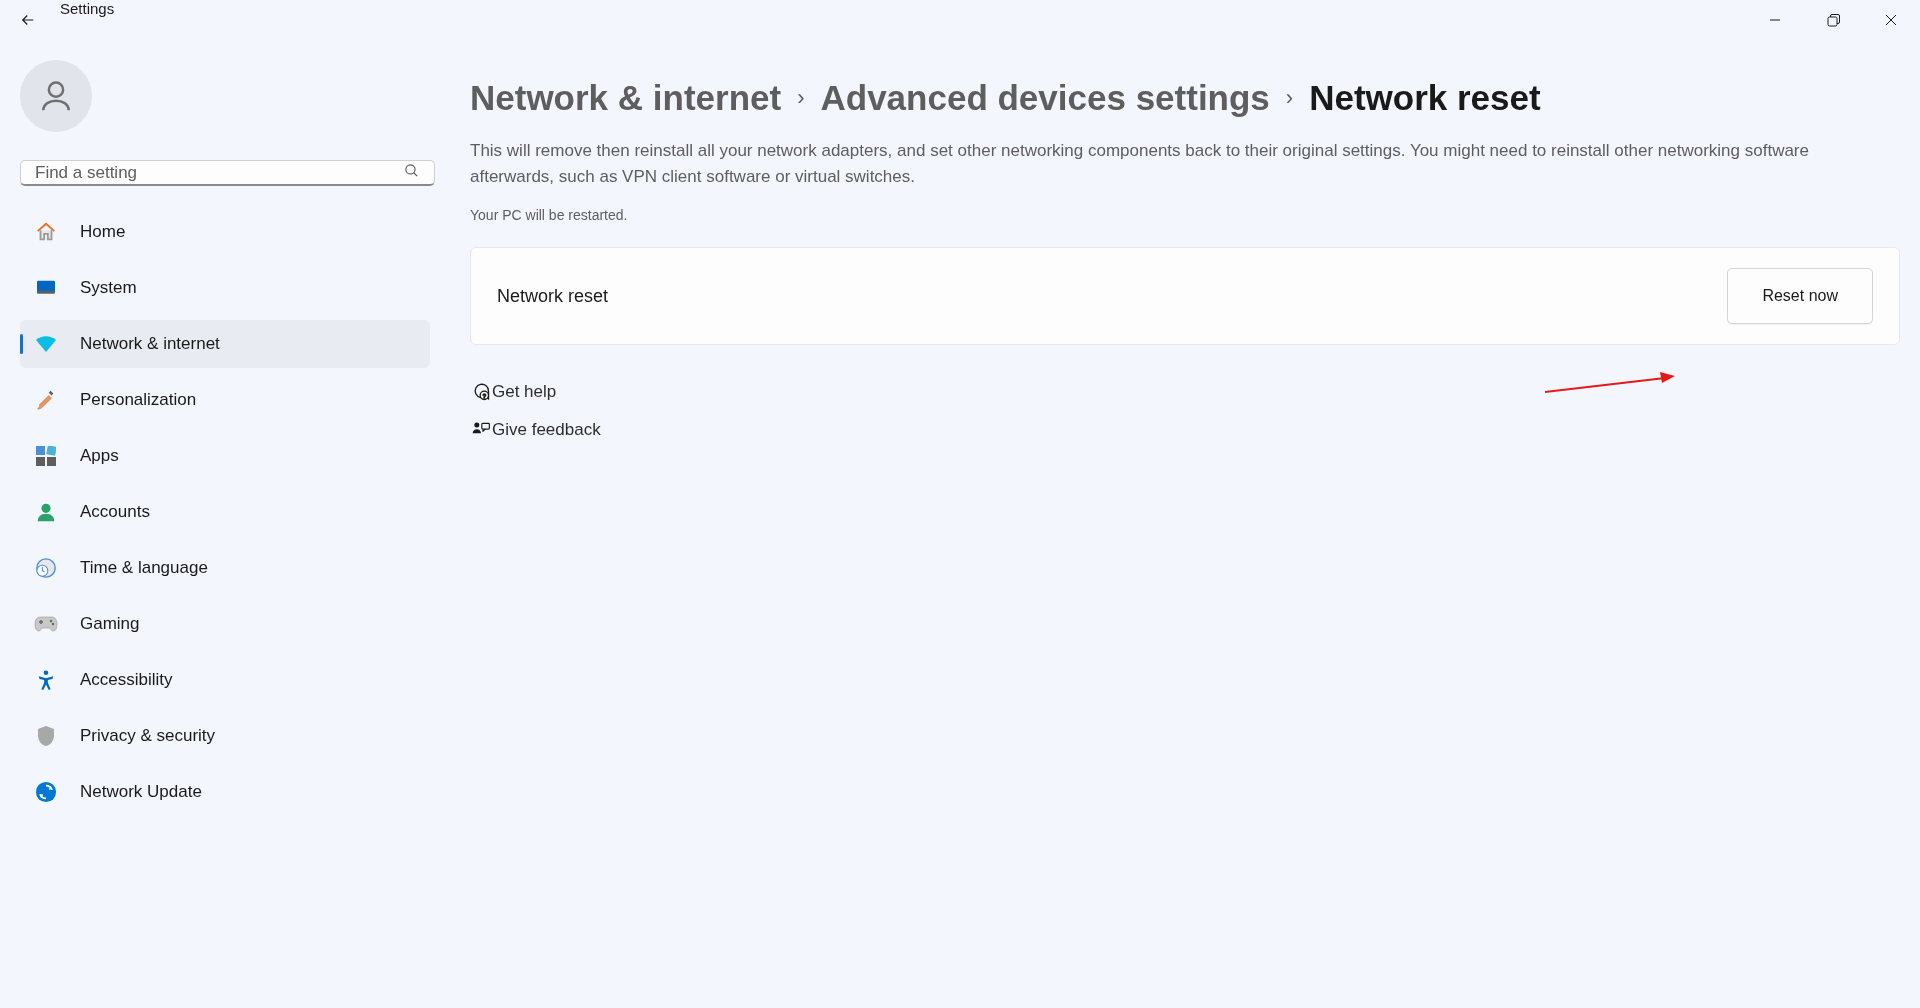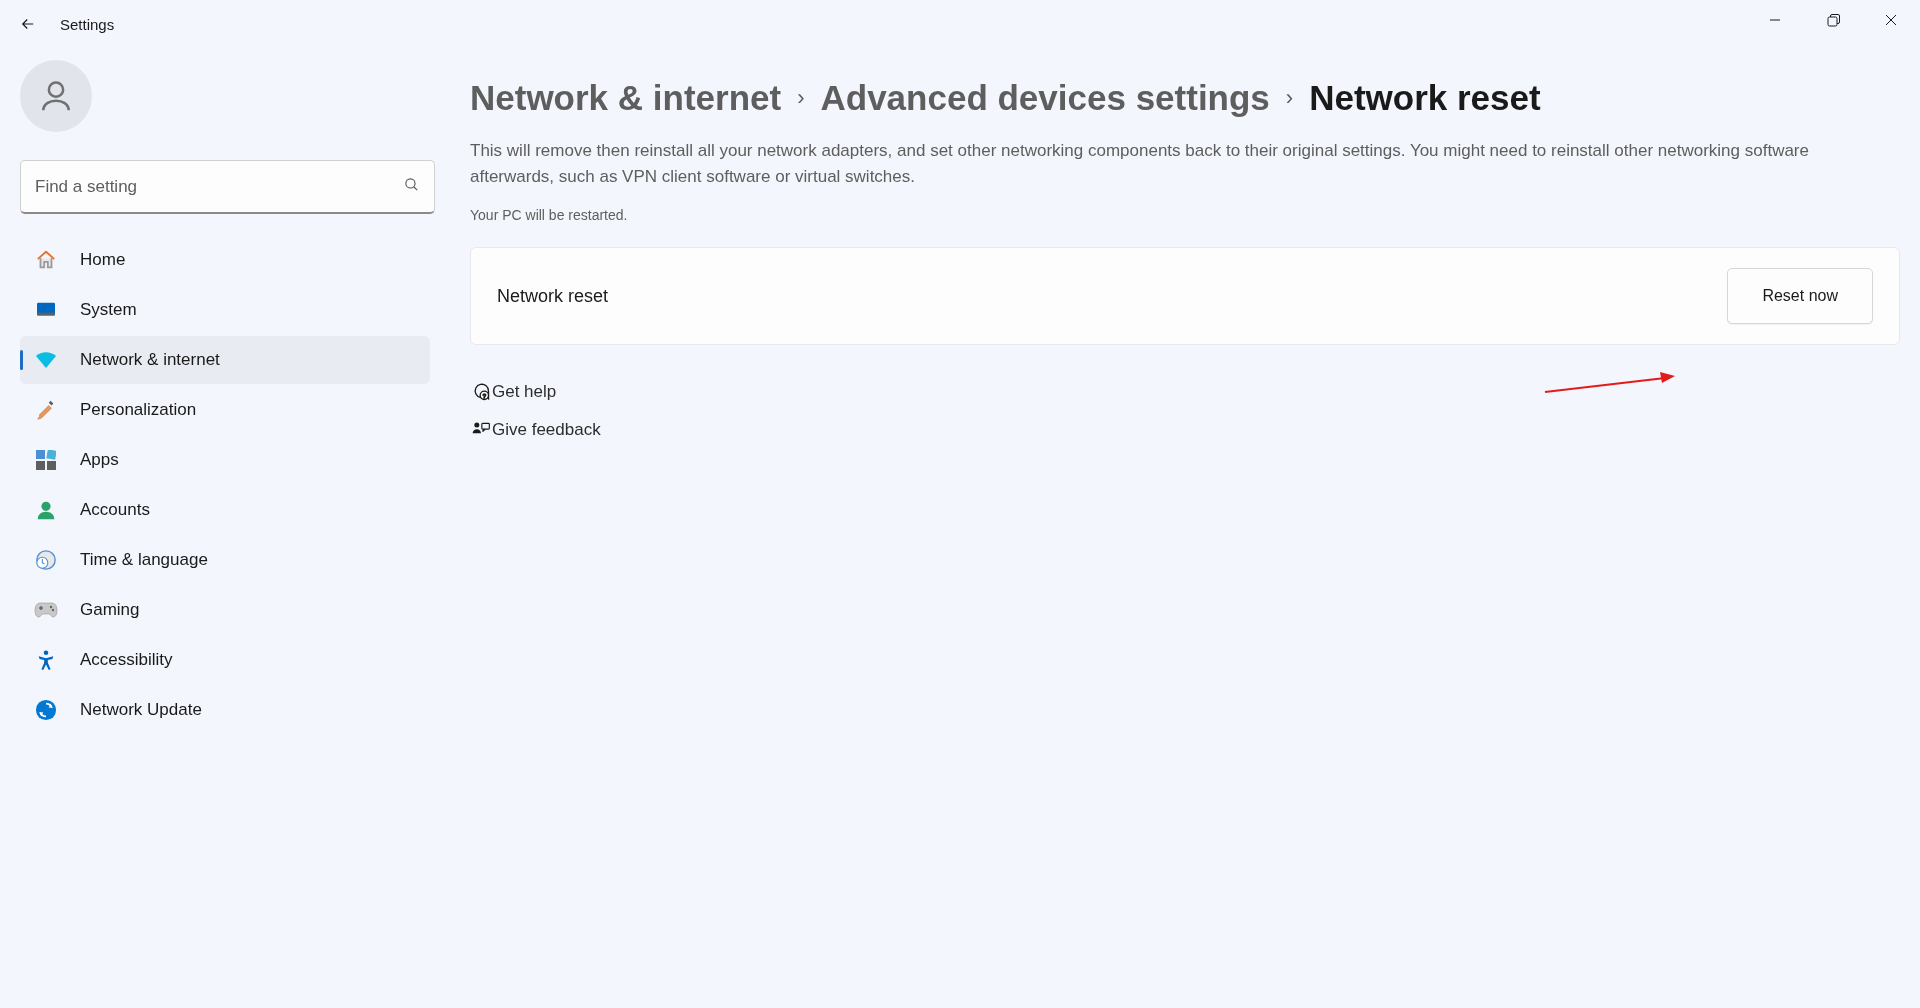--- a/index.html
+++ b/index.html
@@ -1,35 +1,35 @@
 <!DOCTYPE html>
 <html><head>
 <meta charset="utf-8">
 <style>
 * { margin: 0; padding: 0; box-sizing: border-box; font-family: "Segoe UI", -apple-system, BlinkMacSystemFont, sans-serif; }
 body { background: #f3f6fc; width: 1920px; height: 1008px; overflow: hidden; position: relative; }
 
 
-.titlebar { display: flex; align-items: center; height: 48px; padding: 0 8px; }
+.titlebar { display: flex; align-items: flex-start; height: 48px; padding: 0 8px; }
 .back-btn { width: 40px; height: 40px; display: flex; align-items: center; justify-content: center; cursor: pointer; }
 .titlebar-label { font-size: 15px; margin-left: 12px; color: #1a1a1a; }
 .window-controls { position: absolute; top: 0; right: 0; display: flex; }
 .win-ctrl { width: 58px; height: 40px; display: flex; align-items: center; justify-content: center; cursor: pointer; }
 .win-ctrl svg { stroke: #1a1a1a; }
 
 
 .app { display: flex; height: calc(100% - 48px); }
 
 
 .sidebar { width: 380px; padding: 12px 0 0 20px; display: flex; flex-direction: column; }
 .avatar { width: 72px; height: 72px; border-radius: 50%; background: #e1e4ea; display: flex; align-items: center; justify-content: center; margin-bottom: 28px; }
-.search-box { width: 415px; height: 54px; background: #fdfdfd; border: 1px solid #d0d0d0; border-bottom: 2px solid #8a8a8a; border-radius: 5px; display: flex; align-items: center; padding: 0 14px; margin-bottom: 22px; }
+.search-box { width: 415px; height: 26px; background: #fdfdfd; border: 1px solid #d0d0d0; border-bottom: 2px solid #8a8a8a; border-radius: 5px; display: flex; align-items: center; padding: 0 14px; margin-bottom: 22px; }
 .search-box input { flex: 1; border: none; outline: none; background: transparent; font-size: 17px; color: #555; }
 .search-box input::placeholder { color: #5e5e5e; }
-.nav { display: flex; flex-direction: column; gap: 2px; }
+.nav { display: flex; flex-direction: column; gap: 8px; }
 .nav-item { display: flex; align-items: center; height: 48px; padding: 0 14px; border-radius: 6px; cursor: pointer; position: relative; width: 410px; }
 .nav-item.selected { background: #e8ebf1; }
 .nav-item.selected::before { content: ""; position: absolute; left: 0; top: 14px; bottom: 14px; width: 3px; background: #1f6cc5; border-radius: 2px; }
 .nav-icon { width: 24px; height: 24px; display: flex; align-items: center; justify-content: center; margin-right: 22px; flex-shrink: 0; }
 .nav-label { font-size: 17px; color: #1a1a1a; }
 
 
 .divider { width: 2px; background: #c9c9c9; margin-top: 210px; height: 540px; margin-left: 55px;}
 
 
@@ -177,20 +177,28 @@
         <span class="nav-label">Gaming</span>
       </div>
       <div class="nav-item">
         <span class="nav-icon">
             <svg width="22" height="22" viewBox="0 0 24 24" fill="#0067c0">
               <circle cx="12" cy="4" r="2.5"></circle>
               <path d="M4 8l8 2 8-2-1 3-5 1v3l3 7-2 1-3-6-3 6-2-1 3-7v-3l-5-1-1-3z"></path>
             </svg>
           </span>
         <span class="nav-label">Accessibility</span>
+      </div>
+      <div class="nav-item">
+        <span class="nav-icon">
+            <svg width="20" height="22" viewBox="0 0 20 22">
+              <path d="M10 1l8 3v6c0 6-3.5 10-8 11-4.5-1-8-5-8-11V4l8-3z" fill="#a8a8a8"></path>
+            </svg>
+          </span>
+        <span class="nav-label">Privacy &amp; security</span>
       </div>
       <div class="nav-item">
         <span class="nav-icon">
             <svg width="22" height="22" viewBox="0 0 24 24">
               <circle cx="12" cy="12" r="11" fill="#0078d4"></circle>
               <path d="M12 5a7 7 0 0 1 6.5 4.5M12 19a7 7 0 0 1-6.5-4.5" stroke="#fff" stroke-width="2" fill="none"></path>
               <path d="M17 5l2 4-4 .5zM7 19l-2-4 4-.5z" fill="#fff"></path>
             </svg>
           </span>
         <span class="nav-label">Network Update</span>

